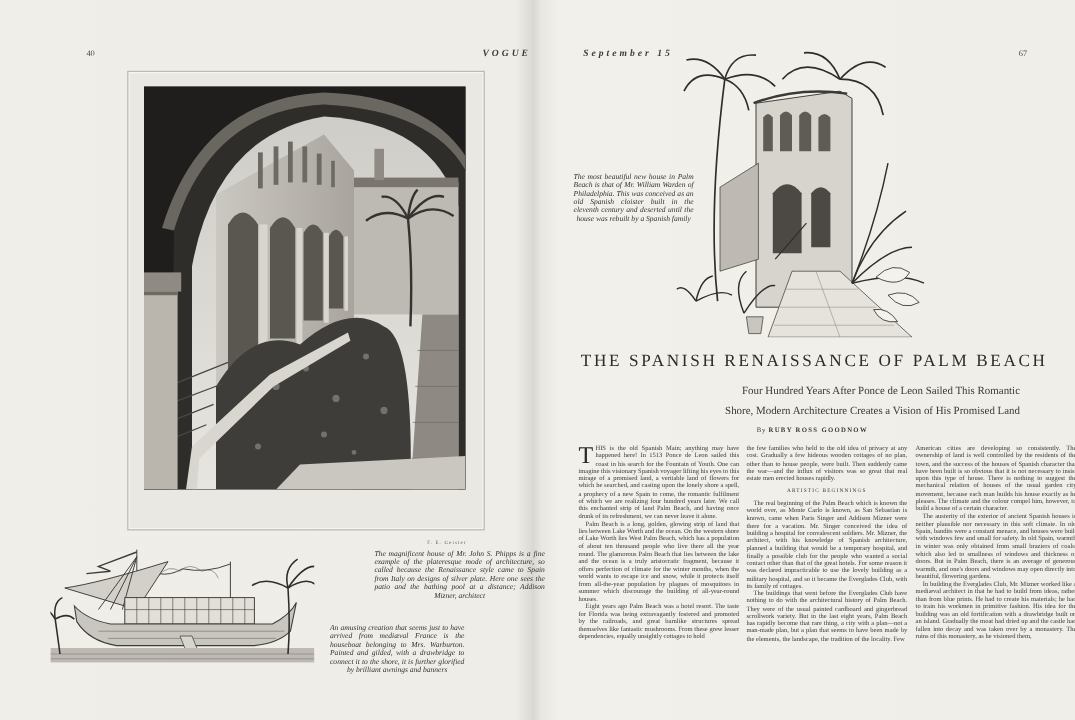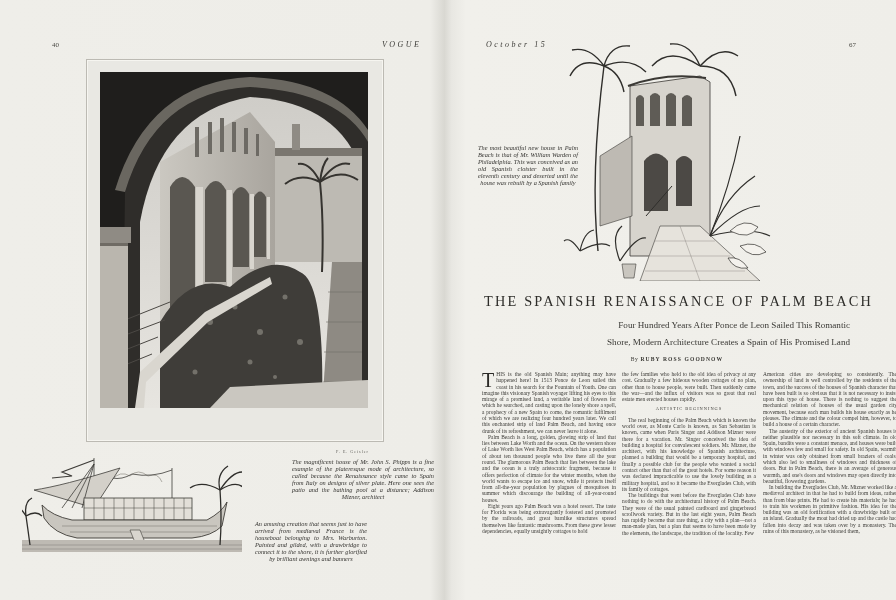--- a/index.html
+++ b/index.html
@@ -1,22 +1,22 @@
 <!DOCTYPE html>
 <html><head>
 <meta charset="utf-8">
 <style>
   html,body{margin:0;padding:0;}
   body{width:896px;height:600px;overflow:hidden;background:#ecebe6;font-family:"Liberation Serif","DejaVu Serif",serif;color:#2e2d2a;position:relative;}
   .spread{position:absolute;inset:0;background:linear-gradient(90deg,#efeee9 0%,#eeede8 48%,#d9d8d2 49.6%,#e8e7e2 50.4%,#f1f0eb 52%,#efeee9 100%);}
-  .page{position:absolute;top:0;height:600px;}
+  .page{position:absolute;top:0;height:600px;margin-left:20px;}
   .left{left:0;width:448px;}
   .right{left:448px;width:448px;}
   .folio{position:absolute;font-size:7px;color:#4a4944;}
-  .running{position:absolute;font-size:8px;font-style:italic;letter-spacing:2.5px;color:#3d3c38;}
+  .running{position:absolute;font-size:8px;font-style:italic;letter-spacing:2.5px;color:#3d3c38;font-weight:bold;}
 
   
   .photo-mount{position:absolute;left:86px;top:59px;width:296px;height:381px;background:#e9e8e3;border:1px solid #bcbab3;box-shadow:inset 0 0 0 1px #f6f5f0;}
   .photo{position:absolute;left:13px;top:12px;width:268px;height:336px;background:#3a3835;overflow:hidden;}
   .credit{position:absolute;left:336px;top:449px;font-size:4px;letter-spacing:1px;color:#5a5954;}
   .caption{position:absolute;font-style:italic;font-size:6.3px;line-height:7px;text-align:justify;text-align-last:center;color:#33322f;}
   .cap1{left:292px;top:458px;width:142px;}
   .cap2{left:255px;top:520px;width:112px;}
   .cap3{left:478px;top:144px;width:100px;}
 
@@ -202,21 +202,21 @@
         <path d="M198 40 Q180 30 168 38"></path>
         <path d="M198 40 Q214 30 222 38"></path>
         <path d="M198 40 Q194 24 206 16"></path>
         <path d="M198 40 Q210 22 220 22"></path>
     </g>
   </svg>
   <div class="caption cap2">An amusing creation that seems just to have arrived from mediæval France is the houseboat belonging to Mrs. Warburton. Painted and gilded, with a drawbridge to connect it to the shore, it is further glorified by brilliant awnings and banners</div>
 </div>
 
 <div class="page right"></div>
-<div class="running" style="left:486px;top:40px;">October 15</div>
+<div class="running" style="left:486px;top:40px;">September 15</div>
 <div class="folio" style="left:849px;top:41px;">67</div>
 
 <svg class="villa" viewBox="0 0 220 245">
   <g fill="none" stroke="#2f2e2b" stroke-width="1.4">
 
     <path d="M38 215 Q30 140 44 30"></path>
     <path d="M44 30 Q20 20 10 40"></path>
       <path d="M44 30 Q30 10 12 14"></path>
       <path d="M44 30 Q50 8 70 10"></path>
       <path d="M44 30 Q70 20 86 36"></path>
@@ -271,21 +271,21 @@
       <path d="M180 210 q16 -6 26 6 q-14 8 -26 -6z"></path>
       <path d="M168 222 q12 -2 20 10 q-14 2 -20 -10z"></path>
   </g>
 
   <path d="M62 228 L76 228 L74 242 L64 242 Z" fill="#c9c6bf" stroke="#3b3935" stroke-width="0.6"></path>
 </svg>
 <div class="caption cap3">The most beautiful new house in Palm Beach is that of Mr. William Warden of Philadelphia. This was conceived as an old Spanish cloister built in the eleventh century and deserted until the house was rebuilt by a Spanish family</div>
 
 <div class="headline">THE SPANISH RENAISSANCE OF PALM BEACH</div>
 <div class="deck deck1">Four Hundred Years After Ponce de Leon Sailed This Romantic</div>
-<div class="deck deck2">Shore, Modern Architecture Creates a Spain of His Promised Land</div>
+<div class="deck deck2">Shore, Modern Architecture Creates a Vision of His Promised Land</div>
 <div class="byline">
   <span>By</span>
   <b>RUBY ROSS GOODNOW</b>
 </div>
 
 <div class="col col1">
   <p class="first"><span class="dropcap">T</span><span>HIS is the old Spanish Main; anything may have happened here! In 1513 Ponce de Leon sailed this coast in his search for the Fountain of Youth. One can imagine this visionary Spanish voyager lifting his eyes to this mirage of a promised land, a veritable land of flowers for which he searched, and casting upon the lonely shore a spell, a prophecy of a new Spain to come, the romantic fulfilment of which we are realizing four hundred years later. We call this enchanted strip of land Palm Beach, and having once drunk of its refreshment, we can never leave it alone.</span></p>
   <p>Palm Beach is a long, golden, glowing strip of land that lies between Lake Worth and the ocean. On the western shore of Lake Worth lies West Palm Beach, which has a population of about ten thousand people who live there all the year round. The glamorous Palm Beach that lies between the lake and the ocean is a truly aristocratic fragment, because it offers perfection of climate for the winter months, when the world wants to escape ice and snow, while it protects itself from all-the-year population by plagues of mosquitoes in summer which discourage the building of all-year-round houses.</p>
   <p>Eight years ago Palm Beach was a hotel resort. The taste for Florida was being extravagantly fostered and promoted by the railroads, and great barnlike structures spread themselves like fantastic mushrooms. From these grew lesser dependencies, equally unsightly cottages to hold</p>
 </div>

